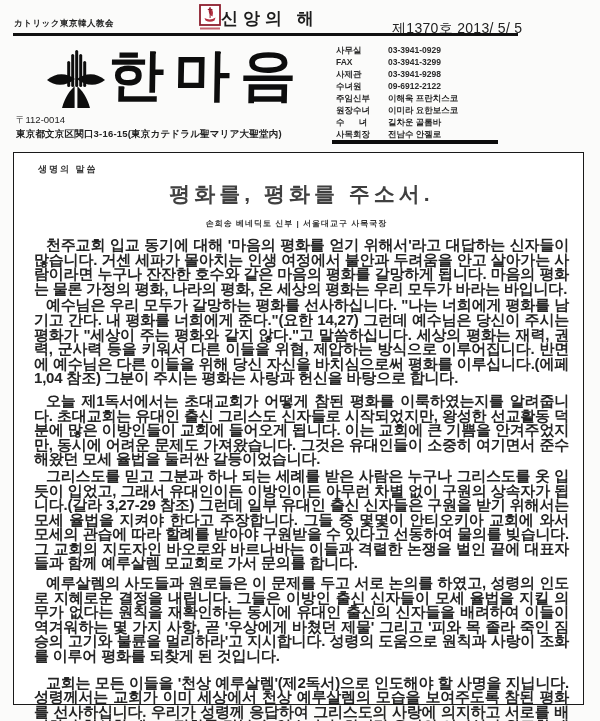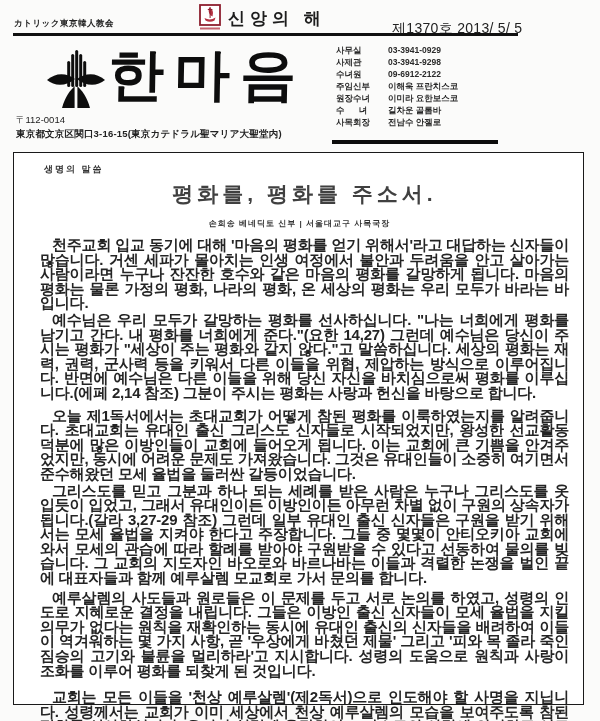--- a/index.html
+++ b/index.html
@@ -7,21 +7,21 @@
     width:600px;height:721px;position:relative;
     background:#fbfbfa;
     font-family:"Liberation Sans","DejaVu Sans",sans-serif;
     color:#1c1c1c;
     -webkit-font-smoothing:antialiased;
   }
   .abs{position:absolute;}
 
   
   .org-left{left:14px;top:18px;font-size:8.5px;font-weight:bold;letter-spacing:.5px;color:#222;}
-  .faith-wrap{left:198px;top:4px;display:flex;align-items:center;gap:7px;}
+  .faith-wrap{left:198px;top:4px;display:flex;align-items:center;}
   .faith-logo{width:23px;height:28px;display:flex;flex-direction:column;align-items:center;gap:1px;}
   .faith-title{font-size:17px;font-weight:bold;letter-spacing:5px;color:#1d1d1d;}
   .issue-info{left:392px;top:20px;font-size:14px;font-weight:normal;color:#222;letter-spacing:.3px;}
   .header-rule{left:13px;top:33px;width:505px;height:3px;background:#111;}
 
   
   .emblem{left:46px;top:47px;}
   .masthead-title{
     left:108px;top:38px;width:240px;
     font-family:"DejaVu Serif","Liberation Serif",serif;
@@ -33,21 +33,21 @@
   .contacts{left:336px;top:44px;width:175px;font-size:8.5px;font-weight:bold;line-height:12px;color:#2a2a2a;}
   .contact-row{display:flex;}
   .contact-label{width:52px;white-space:pre;}
   .contact-value{flex:1;}
   .contacts-rule{left:332px;top:140px;width:166px;height:4px;background:#0c0c0c;}
 
   
   .article-box{
     left:13px;top:152px;width:571px;height:553px;
     border:1.5px solid #1a1a1a;background:#fff;
-    box-sizing:border-box;padding:8px 14px 6px 26px;
+    box-sizing:border-box;padding:8px 14px 6px 20px;
   }
   .section-label{font-size:9px;font-weight:bold;letter-spacing:2px;color:#333;margin:2px 0 4px 4px;}
   .article-title{
     text-align:center;font-size:21px;font-weight:bold;letter-spacing:4px;color:#404040;
     margin:2px 0 10px 0;
   }
   .article-byline{text-align:center;font-size:8px;font-weight:bold;color:#333;letter-spacing:1px;margin:0 10px 9px 0;}
   .article-body p{
     margin:2px 0;font-size:15px;line-height:14.6px;font-weight:600;
     text-align:justify;text-indent:12px;color:#242424;letter-spacing:-0.2px;
@@ -103,20 +103,24 @@
 
 <div class="abs postal">〒112-0014</div>
 <div class="abs address">東京都文京区関口3-16-15(東京カテドラル聖マリア大聖堂内)</div>
 
 <div class="abs contacts">
   <div class="contact-row">
     <span class="contact-label">사무실</span>
     <span class="contact-value">03-3941-0929</span>
   </div>
   <div class="contact-row">
+    <span class="contact-label">FAX</span>
+    <span class="contact-value">03-3941-3299</span>
+  </div>
+  <div class="contact-row">
     <span class="contact-label">사제관</span>
     <span class="contact-value">03-3941-9298</span>
   </div>
   <div class="contact-row">
     <span class="contact-label">수녀원</span>
     <span class="contact-value">09-6912-2122</span>
   </div>
   <div class="contact-row">
     <span class="contact-label">주임신부</span>
     <span class="contact-value">이해욱 프란치스코</span>
@@ -136,20 +140,20 @@
 </div>
 <div class="abs contacts-rule"></div>
 
 <div class="abs article-box">
   <div class="section-label">생명의 말씀</div>
   <div class="article-title">평화를, 평화를 주소서.</div>
   <div class="article-byline">손희송 베네딕토  신부  |  서울대교구 사목국장</div>
 
   <div class="article-body">
     <p>천주교회 입교 동기에 대해 '마음의 평화를 얻기 위해서'라고 대답하는 신자들이 많습니다. 거센 세파가 몰아치는 인생 여정에서 불안과 두려움을 안고 살아가는 사람이라면 누구나 잔잔한 호수와 같은 마음의 평화를 갈망하게 됩니다. 마음의 평화는 물론 가정의 평화, 나라의 평화, 온 세상의 평화는 우리 모두가 바라는 바입니다.</p>
-    <p>예수님은 우리 모두가 갈망하는 평화를 선사하십니다. "나는 너희에게 평화를 남기고 간다. 내 평화를 너희에게 준다."(요한 14,27) 그런데 예수님은 당신이 주시는 평화가 "세상이 주는 평화와 같지 않다."고 말씀하십니다. 세상의 평화는 재력, 권력, 군사력 등을 키워서 다른 이들을 위협, 제압하는 방식으로 이루어집니다. 반면에 예수님은 다른 이들을 위해 당신 자신을 바치심으로써 평화를 이루십니다.(에페 2,14 참조) 그분이 주시는 평화는 사랑과 헌신을 바탕으로 합니다.</p>
+    <p>예수님은 우리 모두가 갈망하는 평화를 선사하십니다. "나는 너희에게 평화를 남기고 간다. 내 평화를 너희에게 준다."(요한 14,27) 그런데 예수님은 당신이 주시는 평화가 "세상이 주는 평화와 같지 않다."고 말씀하십니다. 세상의 평화는 재력, 권력, 군사력 등을 키워서 다른 이들을 위협, 제압하는 방식으로 이루어집니다. 반면에 예수님은 다른 이들을 위해 당신 자신을 바치심으로써 평화를 이루십니다.(에페 1,04 참조) 그분이 주시는 평화는 사랑과 헌신을 바탕으로 합니다.</p>
     <p class="gap-md">오늘 제1독서에서는 초대교회가 어떻게 참된 평화를 이룩하였는지를 알려줍니다. 초대교회는 유대인 출신 그리스도 신자들로 시작되었지만, 왕성한 선교활동 덕분에 많은 이방인들이 교회에 들어오게 됩니다. 이는 교회에 큰 기쁨을 안겨주었지만, 동시에 어려운 문제도 가져왔습니다. 그것은 유대인들이 소중히 여기면서 준수해왔던 모세 율법을 둘러싼 갈등이었습니다.</p>
     <p>그리스도를 믿고 그분과 하나 되는 세례를 받은 사람은 누구나 그리스도를 옷 입듯이 입었고, 그래서 유대인이든 이방인이든 아무런 차별 없이 구원의 상속자가 됩니다.(갈라 3,27-29 참조) 그런데 일부 유대인 출신 신자들은 구원을 받기 위해서는 모세 율법을 지켜야 한다고 주장합니다. 그들 중 몇몇이 안티오키아 교회에 와서 모세의 관습에 따라 할례를 받아야 구원받을 수 있다고 선동하여 물의를 빚습니다. 그 교회의 지도자인 바오로와 바르나바는 이들과 격렬한 논쟁을 벌인 끝에 대표자들과 함께 예루살렘 모교회로 가서 문의를 합니다.</p>
     <p class="gap-sm">예루살렘의 사도들과 원로들은 이 문제를 두고 서로 논의를 하였고, 성령의 인도로 지혜로운 결정을 내립니다. 그들은 이방인 출신 신자들이 모세 율법을 지킬 의무가 없다는 원칙을 재확인하는 동시에 유대인 출신의 신자들을 배려하여 이들이 역겨워하는 몇 가지 사항, 곧 '우상에게 바쳤던 제물' 그리고 '피와 목 졸라 죽인 짐승의 고기와 불륜을 멀리하라'고 지시합니다. 성령의 도움으로 원칙과 사랑이 조화를 이루어 평화를 되찾게 된 것입니다.</p>
     <p class="gap-lg">교회는 모든 이들을 '천상 예루살렘'(제2독서)으로 인도해야 할 사명을 지닙니다. 성령께서는 교회가 이미 세상에서 천상 예루살렘의 모습을 보여주도록 참된 평화를 선사하십니다. 우리가 성령께 응답하여 그리스도의 사랑에 의지하고 서로를 배려하며 헌신할 때, 그 평화를 맛볼 수 있습니다. 하지만 우리의 이기심과 완고함 때문에 참된 평화가 자리를 잡지 못할 때가 많습니다. 그러기에 우리는 자주 자신을 살피면서 주님께 간청해야 합니다.</p>
     <div class="closing-quote">"주님! 평화를, 평화를 주소서."</div>
   </div>
 </div>
 
 </body></html>

